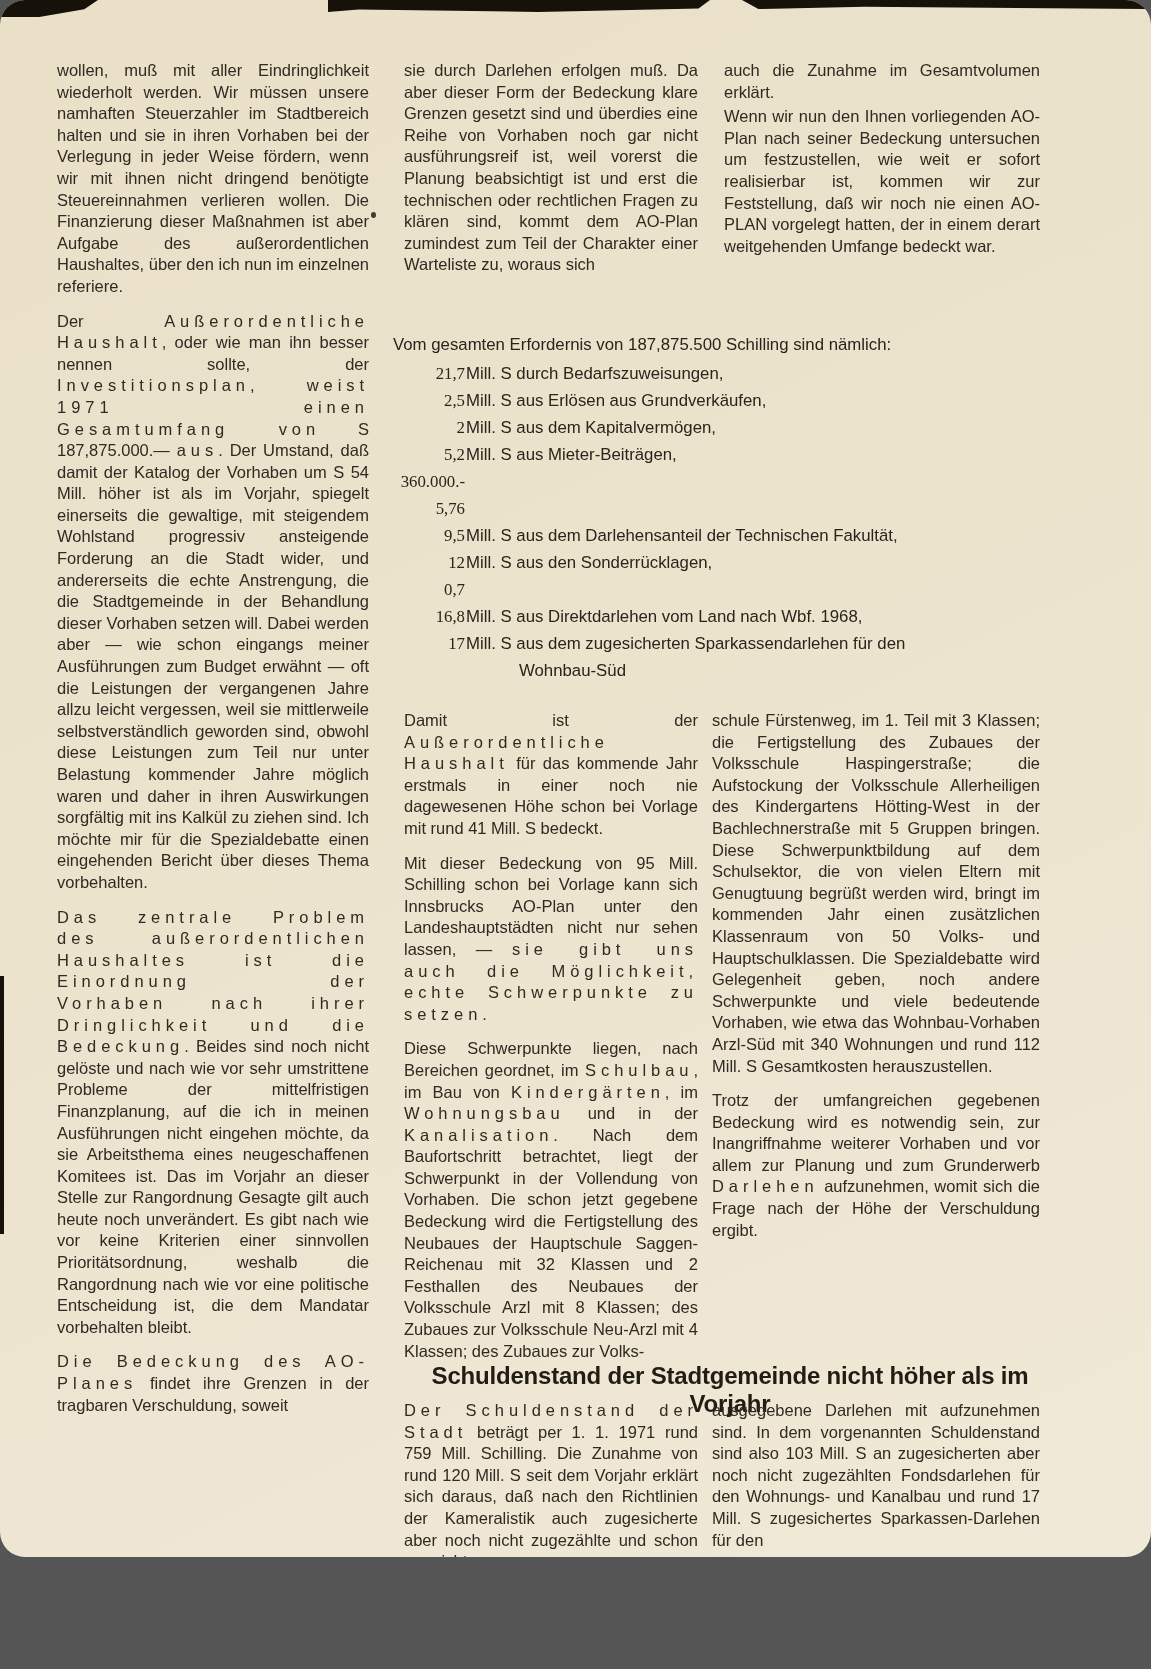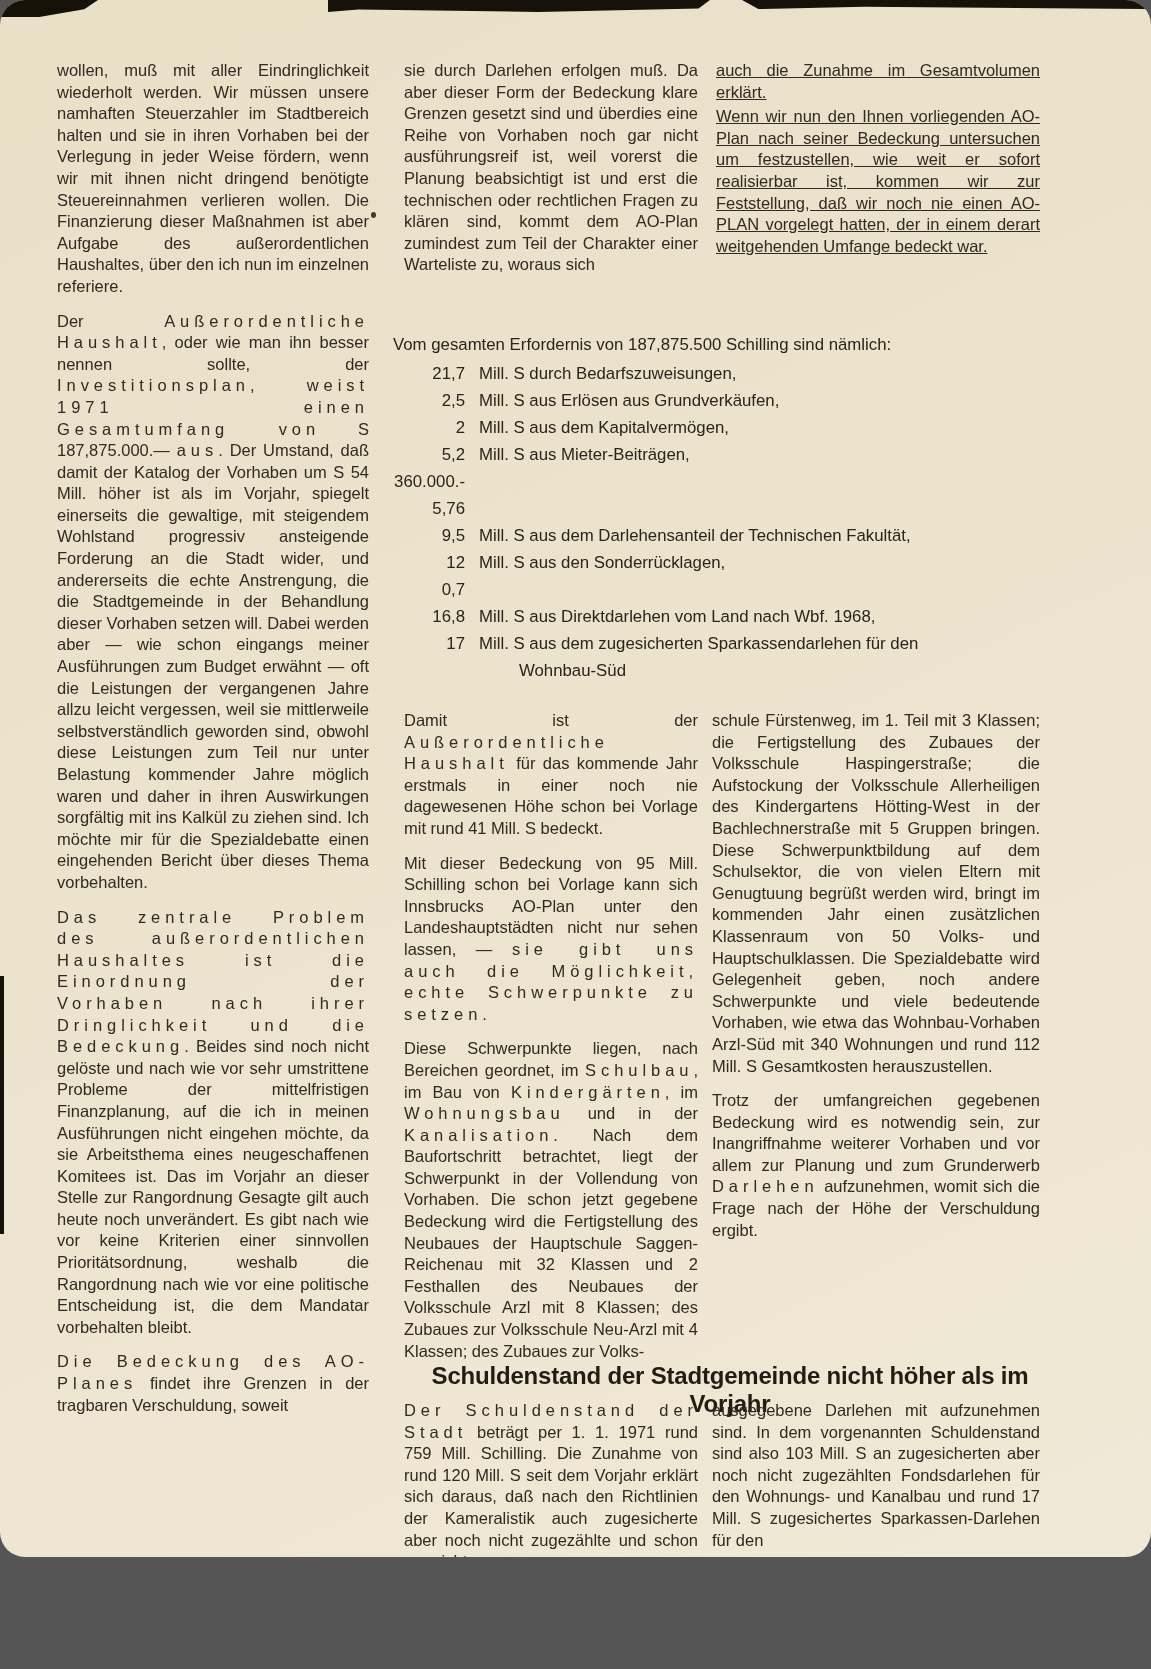--- a/index.html
+++ b/index.html
@@ -20,36 +20,36 @@
   .a1 { left: 0; top: 0; width: 98px; height: 17px; clip-path: polygon(0 0, 100% 0, 86% 55%, 40% 100%, 0 100%); }
   .a2 { left: 328px; top: 0; width: 382px; height: 12px; clip-path: polygon(0 0, 100% 0, 97% 70%, 55% 100%, 8% 80%, 0 100%); }
   .a3 { left: 742px; top: 0; width: 409px; height: 9px; clip-path: polygon(0 0, 100% 0, 100% 100%, 30% 75%, 4% 100%); }
   .a4 { left: 0; top: 976px; width: 4px; height: 258px; }
   .a5 { left: 0; top: 1630px; width: 9px; height: 39px; clip-path: polygon(0 0, 55% 20%, 100% 100%, 0 100%); }
   .a6 { left: 371px; top: 212px; width: 5px; height: 6px; border-radius: 50%; opacity: .8; }
 
   
   .col { position: absolute; font-size: 16.5px; line-height: 21.6px; text-align: justify; }
   .col p { margin: 0 0 13px 0; }
-  .col.tight p { margin: 0 0 3px 4px; text-decoration: underline; }
+  .col.tight p { margin: 0 0 3px 12px; }
   .gesperrt { letter-spacing: 0.30em; word-spacing: 0.40em; }
 
   #col-left      { left: 57px;  top: 60px;   width: 312px; }
   #top-middle    { left: 404px; top: 60px;   width: 294px; }
   #top-right     { left: 712px; top: 60px;   width: 328px; }
   #mid-middle    { left: 404px; top: 710px;  width: 294px; }
   #mid-right     { left: 712px; top: 710px;  width: 328px; }
   #bottom-middle { left: 404px; top: 1400px; width: 294px; }
   #bottom-right  { left: 712px; top: 1400px; width: 328px; }
 
   
   #funding-list { position: absolute; left: 393px; top: 331px; width: 650px; font-size: 16.8px; color: #29241c; }
   .list-intro { line-height: 27px; margin-bottom: 2px; }
   .list-row { display: flex; line-height: 27px; }
-  .list-row .amount { flex: 0 0 72px; text-align: right; padding-right: 14px; white-space: nowrap; }
+  .list-row .amount { flex: 0 0 72px; text-align: right; padding-right: 1px; white-space: nowrap; font-family: Liberation Serif, serif; }
   .list-row .itemtext { flex: 1; }
   .list-row.continuation .itemtext2 { margin-left: 126px; }
 
   
   #section-heading {
     position: absolute; left: 393px; top: 1350px; width: 650px;
     margin: 12px; text-align: center;
     font-size: 24px; font-weight: 700; letter-spacing: -0.2px;
     color: #211c14;
   }

